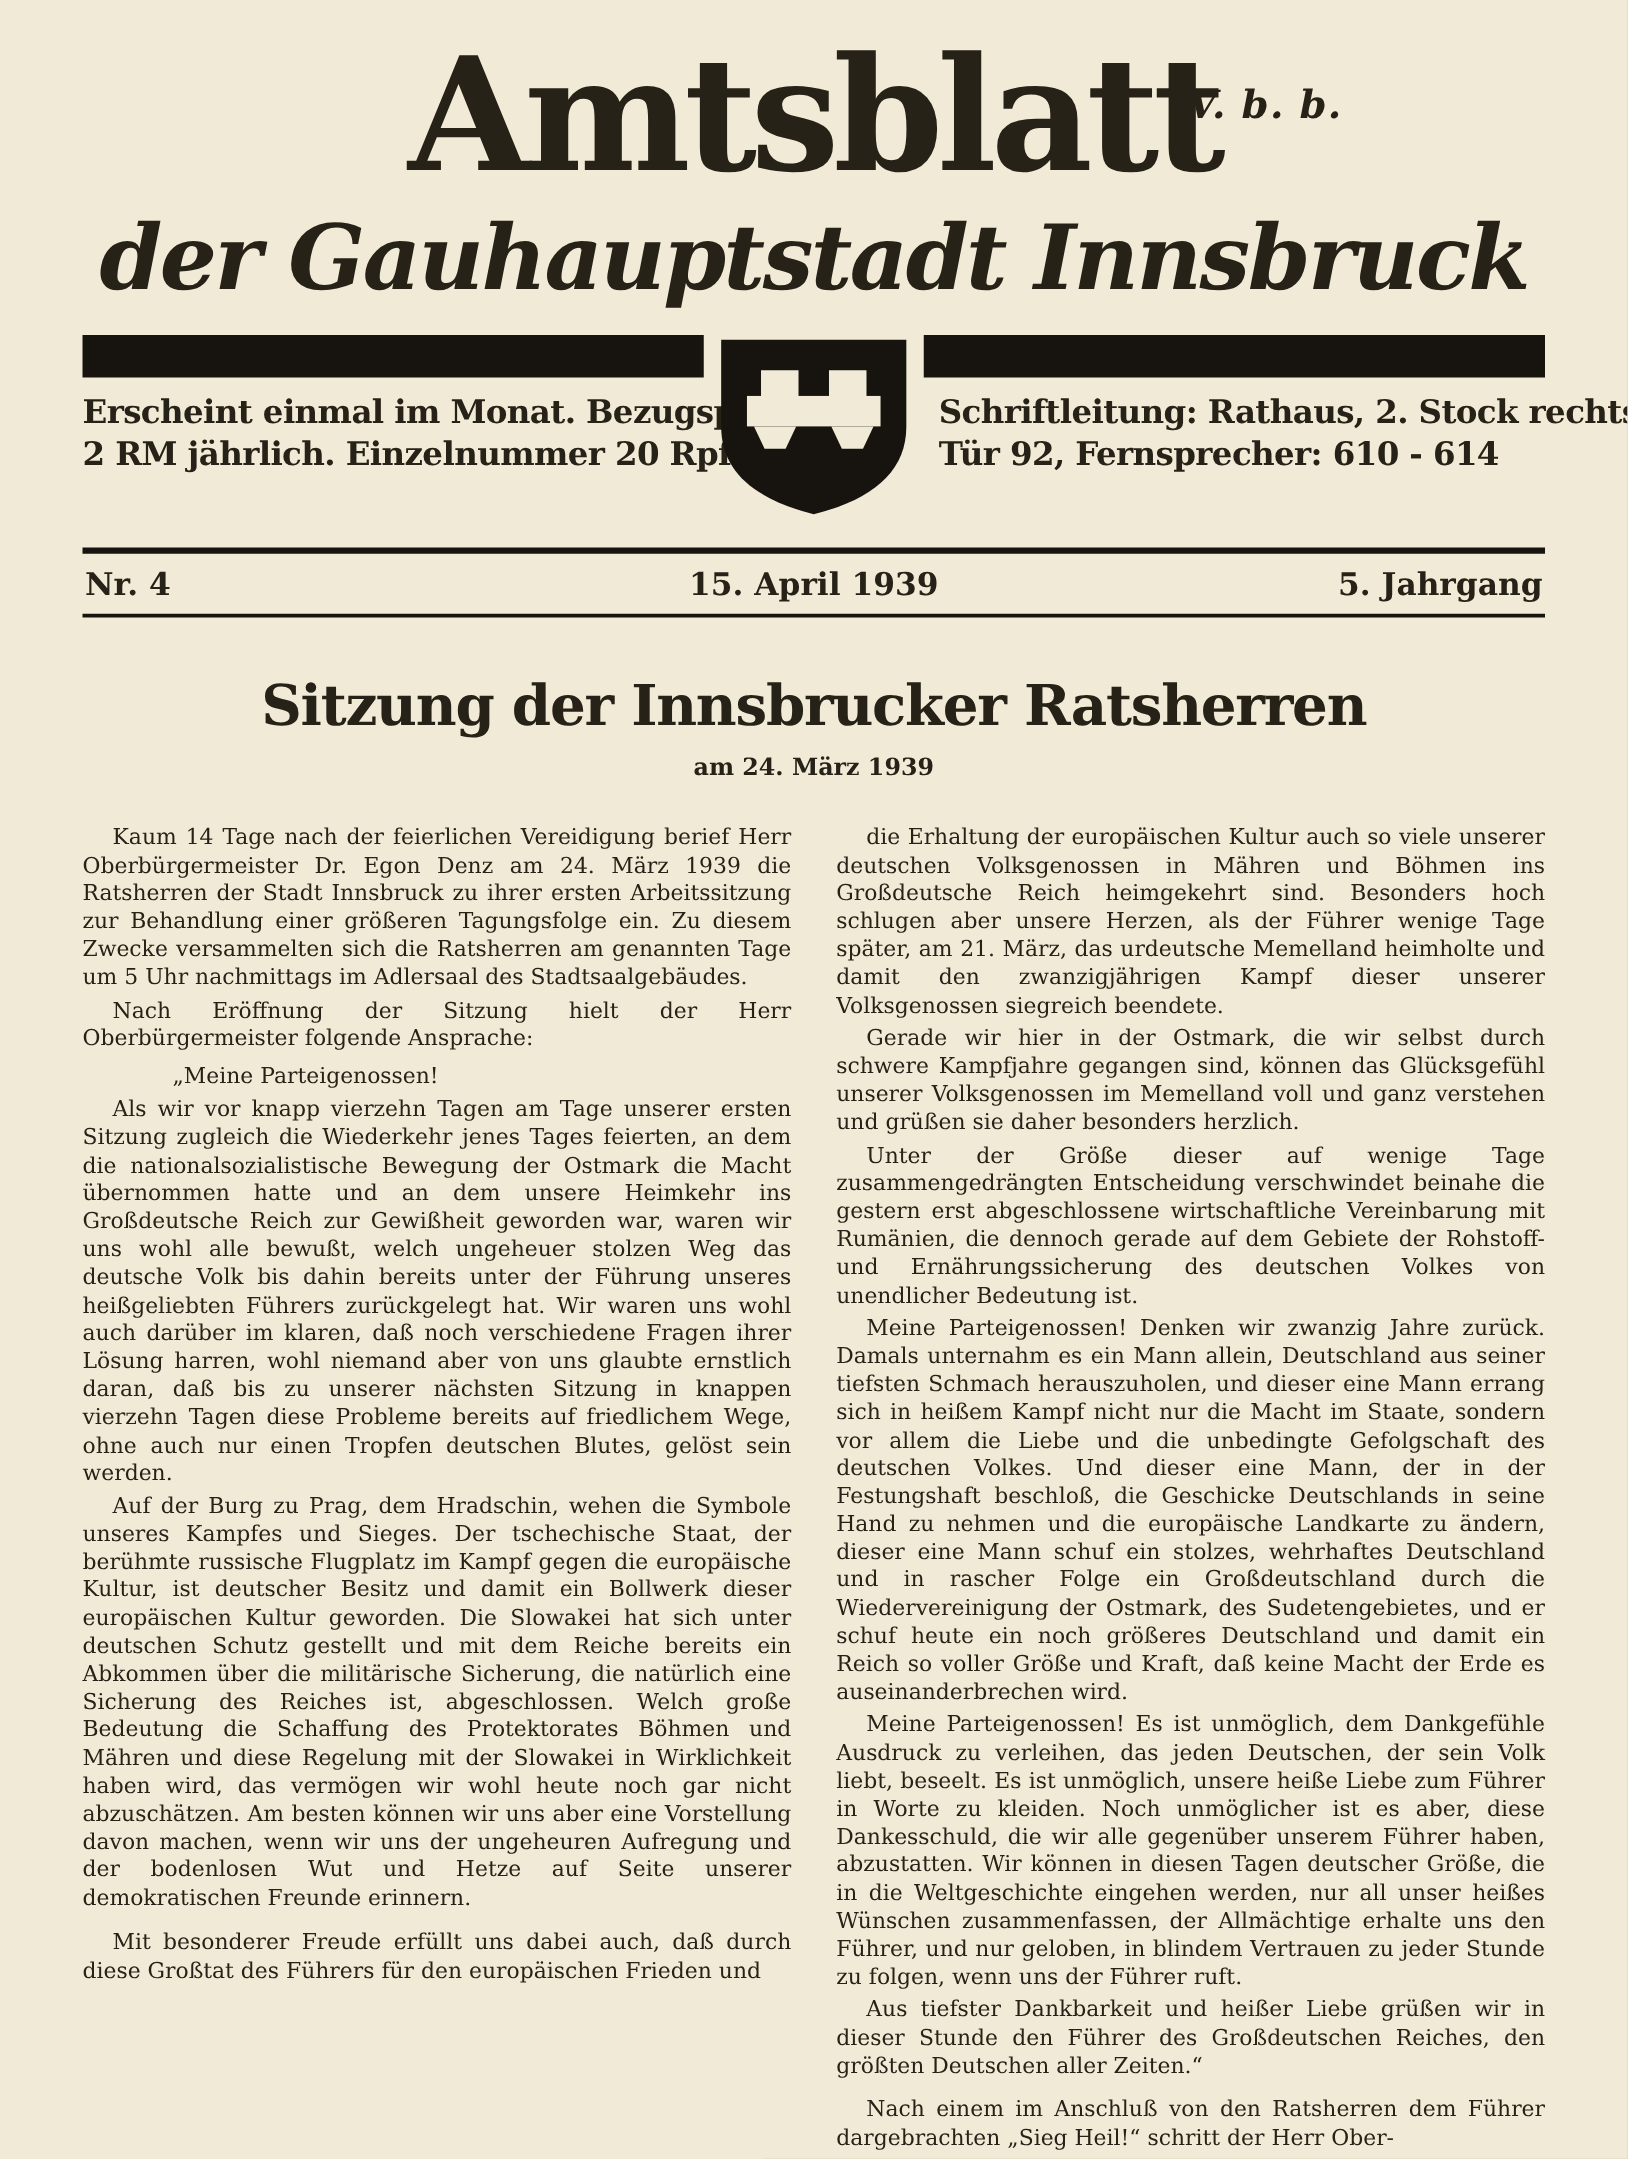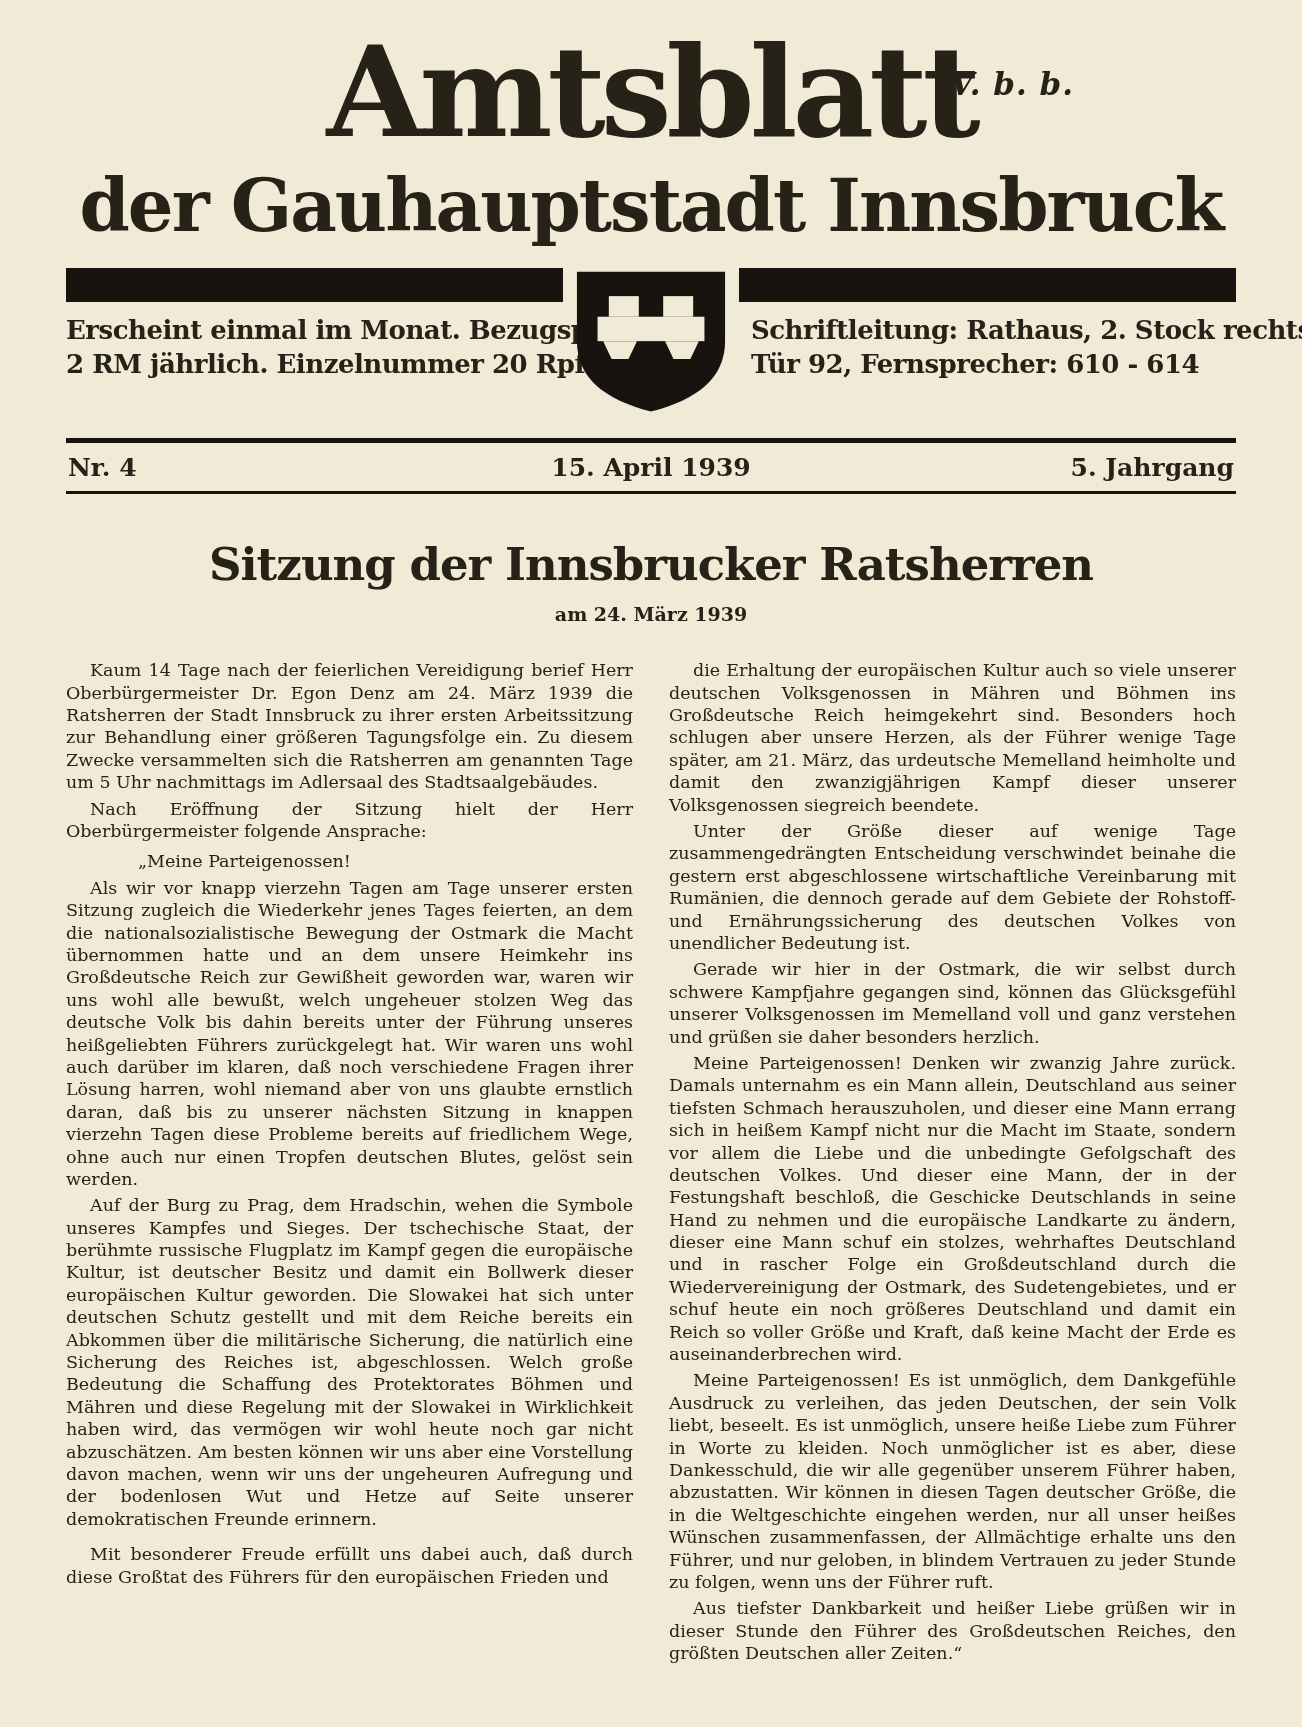--- a/index.html
+++ b/index.html
@@ -13,21 +13,21 @@
   .vbb {
     position: absolute; top: 66px; right: 228px;
     font-size: 31px; font-weight: bold; letter-spacing: 1px; font-style: italic;
   }
   .title1 {
     font-size: 126px; font-weight: bold; text-align: center;
     line-height: 1.05; letter-spacing: -5px; margin-top: 4px;
   }
   .title2 {
     font-size: 72px; font-weight: bold; text-align: center;
-    line-height: 1; letter-spacing: -2px; margin-top: 12px;
+    line-height: 1; letter-spacing: -2px; margin-top: 12px; font-style: italic;
   }
   .banner { display: flex; margin-top: 26px; align-items: flex-start; }
   .banner-side { flex: 1; min-width: 0; }
   .bar { height: 34px; background: #17140f; }
   .info {
     margin-top: 12px; font-size: 26px; font-weight: bold;
     line-height: 1.3; letter-spacing: -0.5px; white-space: nowrap;
   }
   .banner-right .info { padding-left: 12px; }
   .shield-wrap { flex: 0 0 176px; display: flex; justify-content: center; }
@@ -112,21 +112,22 @@
     <div class="col">
       <p>Kaum 14 Tage nach der feierlichen Vereidigung berief Herr Oberbürgermeister Dr. Egon Denz am 24. März 1939 die Ratsherren der Stadt Innsbruck zu ihrer ersten Arbeitssitzung zur Behandlung einer größeren Tagungsfolge ein. Zu diesem Zwecke versammelten sich die Ratsherren am genannten Tage um 5 Uhr nachmittags im Adlersaal des Stadtsaalgebäudes.</p>
       <p>Nach Eröffnung der Sitzung hielt der Herr Oberbürgermeister folgende Ansprache:</p>
       <p class="salutation">„Meine Parteigenossen!</p>
       <p>Als wir vor knapp vierzehn Tagen am Tage unserer ersten Sitzung zugleich die Wiederkehr jenes Tages feierten, an dem die nationalsozialistische Bewegung der Ostmark die Macht übernommen hatte und an dem unsere Heimkehr ins Großdeutsche Reich zur Gewißheit geworden war, waren wir uns wohl alle bewußt, welch ungeheuer stolzen Weg das deutsche Volk bis dahin bereits unter der Führung unseres heißgeliebten Führers zurückgelegt hat. Wir waren uns wohl auch darüber im klaren, daß noch verschiedene Fragen ihrer Lösung harren, wohl niemand aber von uns glaubte ernstlich daran, daß bis zu unserer nächsten Sitzung in knappen vierzehn Tagen diese Probleme bereits auf friedlichem Wege, ohne auch nur einen Tropfen deutschen Blutes, gelöst sein werden.</p>
       <p>Auf der Burg zu Prag, dem Hradschin, wehen die Symbole unseres Kampfes und Sieges. Der tschechische Staat, der berühmte russische Flugplatz im Kampf gegen die europäische Kultur, ist deutscher Besitz und damit ein Bollwerk dieser europäischen Kultur geworden. Die Slowakei hat sich unter deutschen Schutz gestellt und mit dem Reiche bereits ein Abkommen über die militärische Sicherung, die natürlich eine Sicherung des Reiches ist, abgeschlossen. Welch große Bedeutung die Schaffung des Protektorates Böhmen und Mähren und diese Regelung mit der Slowakei in Wirklichkeit haben wird, das vermögen wir wohl heute noch gar nicht abzuschätzen. Am besten können wir uns aber eine Vorstellung davon machen, wenn wir uns der ungeheuren Aufregung und der bodenlosen Wut und Hetze auf Seite unserer demokratischen Freunde erinnern.</p>
       <p class="gap">Mit besonderer Freude erfüllt uns dabei auch, daß durch diese Großtat des Führers für den europäischen Frieden und</p>
     </div>
     <div class="col">
       <p>die Erhaltung der europäischen Kultur auch so viele unserer deutschen Volksgenossen in Mähren und Böhmen ins Großdeutsche Reich heimgekehrt sind. Besonders hoch schlugen aber unsere Herzen, als der Führer wenige Tage später, am 21. März, das urdeutsche Memelland heimholte und damit den zwanzigjährigen Kampf dieser unserer Volksgenossen siegreich beendete.</p>
+      <p>Gerade wir hier in der Ostmark, die wir selbst durch schwere Kampfjahre gegangen sind, können das Glücksgefühl unserer Volksgenossen im Memelland voll und ganz verstehen und grüßen sie daher besonders herzlich.</p>
       <p>Unter der Größe dieser auf wenige Tage zusammengedrängten Entscheidung verschwindet beinahe die gestern erst abgeschlossene wirtschaftliche Vereinbarung mit Rumänien, die dennoch gerade auf dem Gebiete der Rohstoff- und Ernährungssicherung des deutschen Volkes von unendlicher Bedeutung ist.</p>
-      <p>Gerade wir hier in der Ostmark, die wir selbst durch schwere Kampfjahre gegangen sind, können das Glücksgefühl unserer Volksgenossen im Memelland voll und ganz verstehen und grüßen sie daher besonders herzlich.</p>
       <p>Meine Parteigenossen! Denken wir zwanzig Jahre zurück. Damals unternahm es ein Mann allein, Deutschland aus seiner tiefsten Schmach herauszuholen, und dieser eine Mann errang sich in heißem Kampf nicht nur die Macht im Staate, sondern vor allem die Liebe und die unbedingte Gefolgschaft des deutschen Volkes. Und dieser eine Mann, der in der Festungshaft beschloß, die Geschicke Deutschlands in seine Hand zu nehmen und die europäische Landkarte zu ändern, dieser eine Mann schuf ein stolzes, wehrhaftes Deutschland und in rascher Folge ein Großdeutschland durch die Wiedervereinigung der Ostmark, des Sudetengebietes, und er schuf heute ein noch größeres Deutschland und damit ein Reich so voller Größe und Kraft, daß keine Macht der Erde es auseinanderbrechen wird.</p>
       <p>Meine Parteigenossen! Es ist unmöglich, dem Dankgefühle Ausdruck zu verleihen, das jeden Deutschen, der sein Volk liebt, beseelt. Es ist unmöglich, unsere heiße Liebe zum Führer in Worte zu kleiden. Noch unmöglicher ist es aber, diese Dankesschuld, die wir alle gegenüber unserem Führer haben, abzustatten. Wir können in diesen Tagen deutscher Größe, die in die Weltgeschichte eingehen werden, nur all unser heißes Wünschen zusammenfassen, der Allmächtige erhalte uns den Führer, und nur geloben, in blindem Vertrauen zu jeder Stunde zu folgen, wenn uns der Führer ruft.</p>
       <p>Aus tiefster Dankbarkeit und heißer Liebe grüßen wir in dieser Stunde den Führer des Großdeutschen Reiches, den größten Deutschen aller Zeiten.“</p>
+      <p class="gap">Nach einem im Anschluß von den Ratsherren dem Führer dargebrachten „Sieg Heil!“ schritt der Herr Ober-</p>
     </div>
   </div>
 
 </div>
 
 </body></html>

